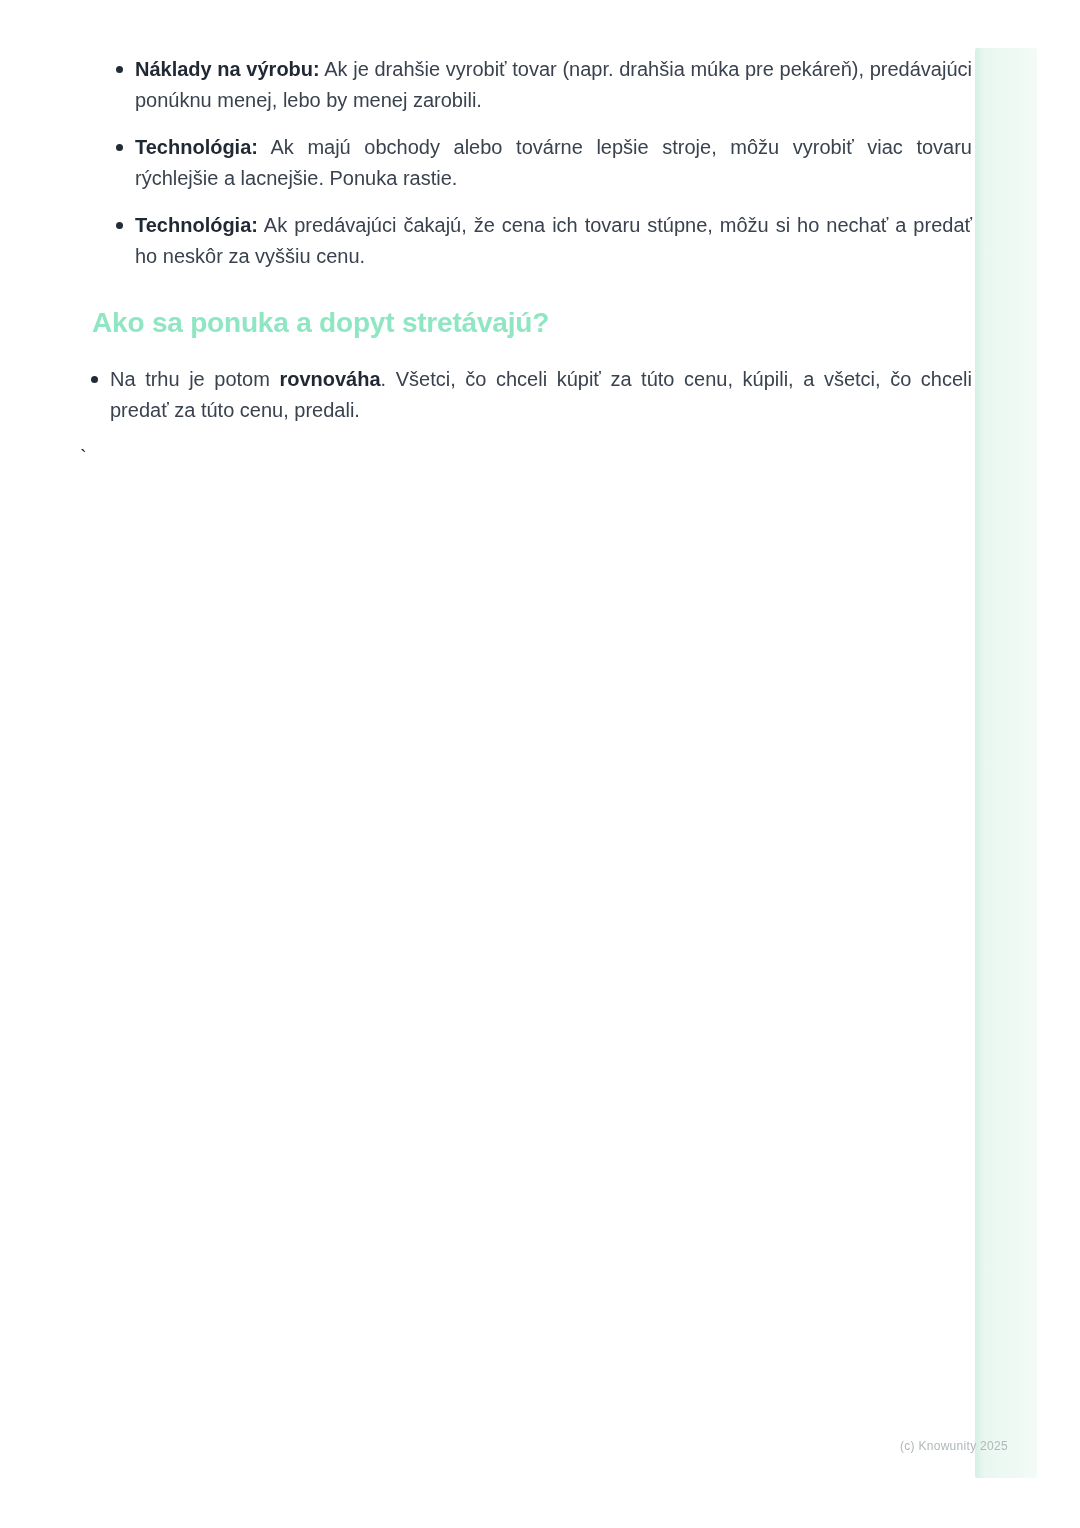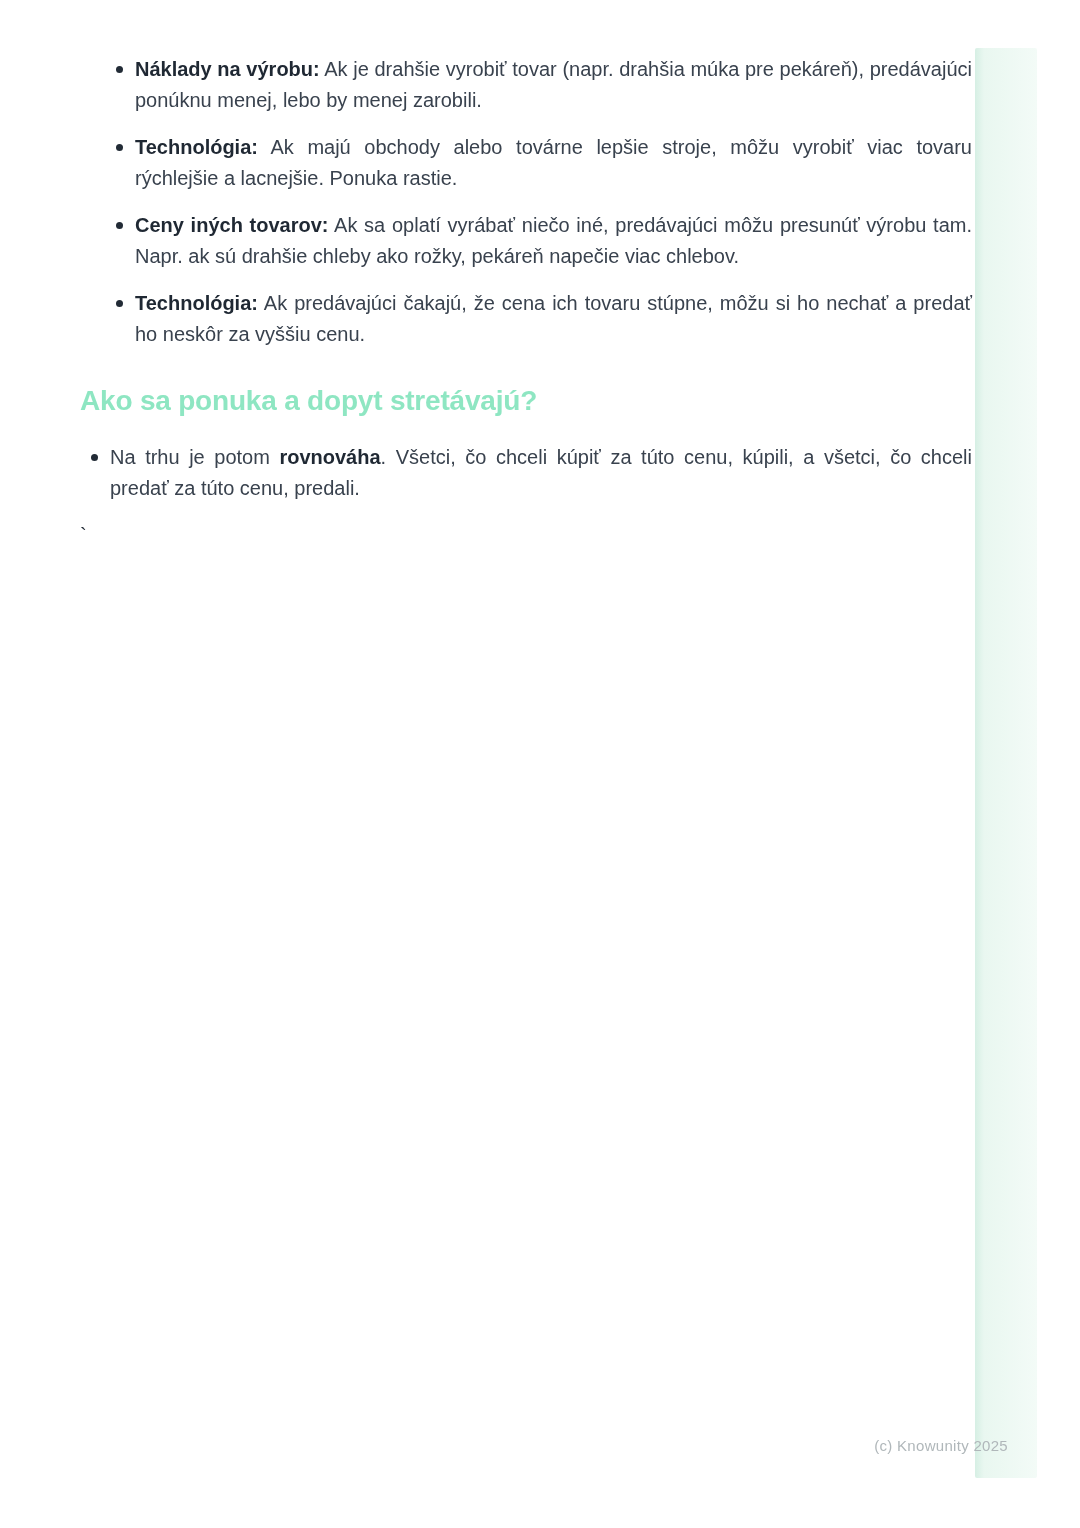--- a/index.html
+++ b/index.html
@@ -51,21 +51,21 @@
     top: 12px;
     width: 7px;
     height: 7px;
     border-radius: 50%;
     background: #222b36;
   }
   ul.doc-list li .li-term,
   .bold-inline { font-weight: bold; color: #1f2833; }
 
   h2.section-heading {
-    margin: 34px 0 24px 0;
+    margin: 34px 0 24px 12px;
     font-size: 28px;
     line-height: 34px;
     font-weight: bold;
     color: #8ee6c2;
     letter-spacing: -0.2px;
   }
 
   p.intro-paragraph {
     text-align: justify;
     margin-bottom: 28px;
@@ -76,43 +76,40 @@
     font-size: 20px;
     color: #222b36;
   }
 
   .footer-copyright {
     position: absolute;
     top: 1437px;
     left: 0;
     width: 1008px;
     text-align: right;
-    font-size: 15px;
+    font-size: 12px;
     line-height: 18px;
     color: #b0b7ba;
     z-index: 2;
     letter-spacing: 0.3px;
   }
 </style>
 </head>
 <body>
 
 <div class="accent-strip"></div>
 
 <main class="content">
 
   <ul class="doc-list indent-deep" id="supply-list">
       <li>
     <span class="bullet-dot"></span><span class="li-pre"></span><span class="li-term">Náklady na výrobu:</span><span class="li-text"> Ak je drahšie vyrobiť tovar (napr. drahšia múka pre pekáreň), predávajúci ponúknu menej, lebo by menej zarobili.</span>
   </li>
       <li>
     <span class="bullet-dot"></span><span class="li-pre"></span><span class="li-term">Technológia:</span><span class="li-text"> Ak majú obchody alebo továrne lepšie stroje, môžu vyrobiť viac tovaru rýchlejšie a lacnejšie. Ponuka rastie.</span>
-  </li>
-      <li>
-    <span class="bullet-dot"></span><span class="li-pre"></span><span class="li-term">Ceny iných tovarov:</span><span class="li-text"> Ak sa oplatí vyrábať niečo iné, predávajúci môžu presunúť výrobu tam. Napr. ak sú drahšie chleby ako rožky, pekáreň napečie viac chlebov.</span>
   </li>
       <li>
     <span class="bullet-dot"></span><span class="li-pre"></span><span class="li-term">Technológia:</span><span class="li-text"> Ak predávajúci čakajú, že cena ich tovaru stúpne, môžu si ho nechať a predať ho neskôr za vyššiu cenu.</span>
   </li>
     </ul>
 
   <h2 class="section-heading">Ako sa ponuka a dopyt stretávajú?</h2>
 
 
   <ul class="doc-list indent-shallow" id="equilibrium-list">

